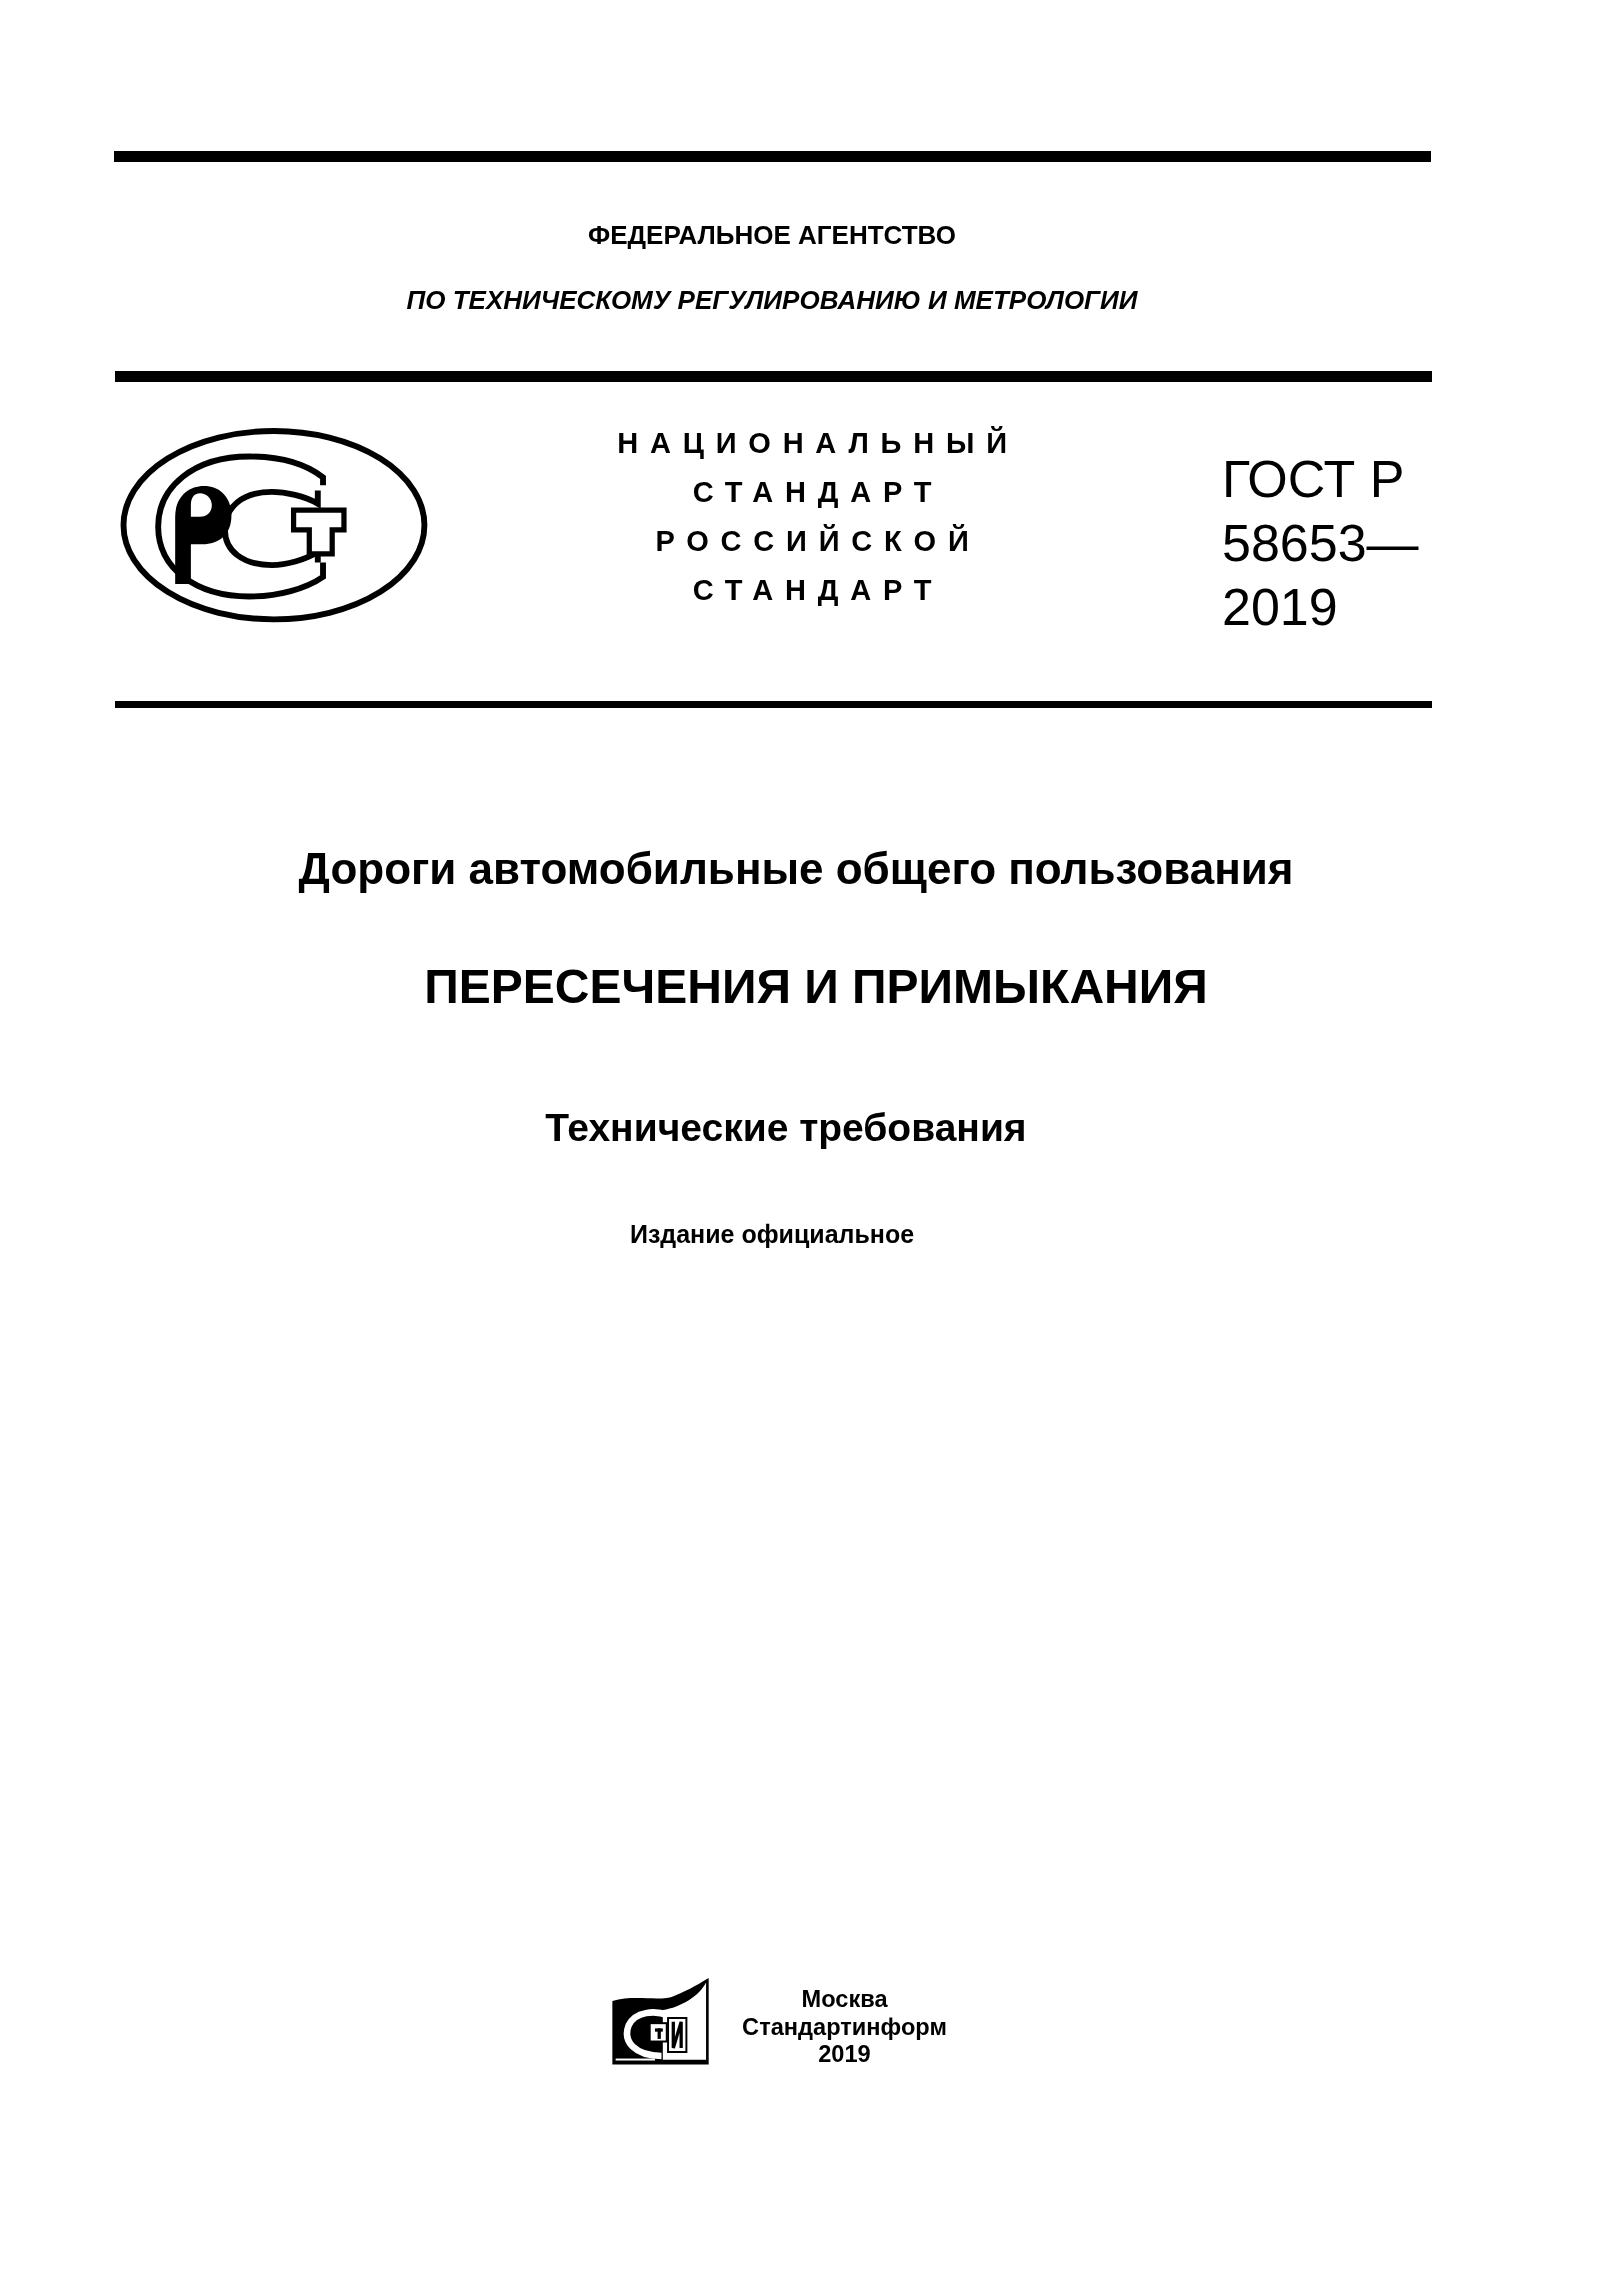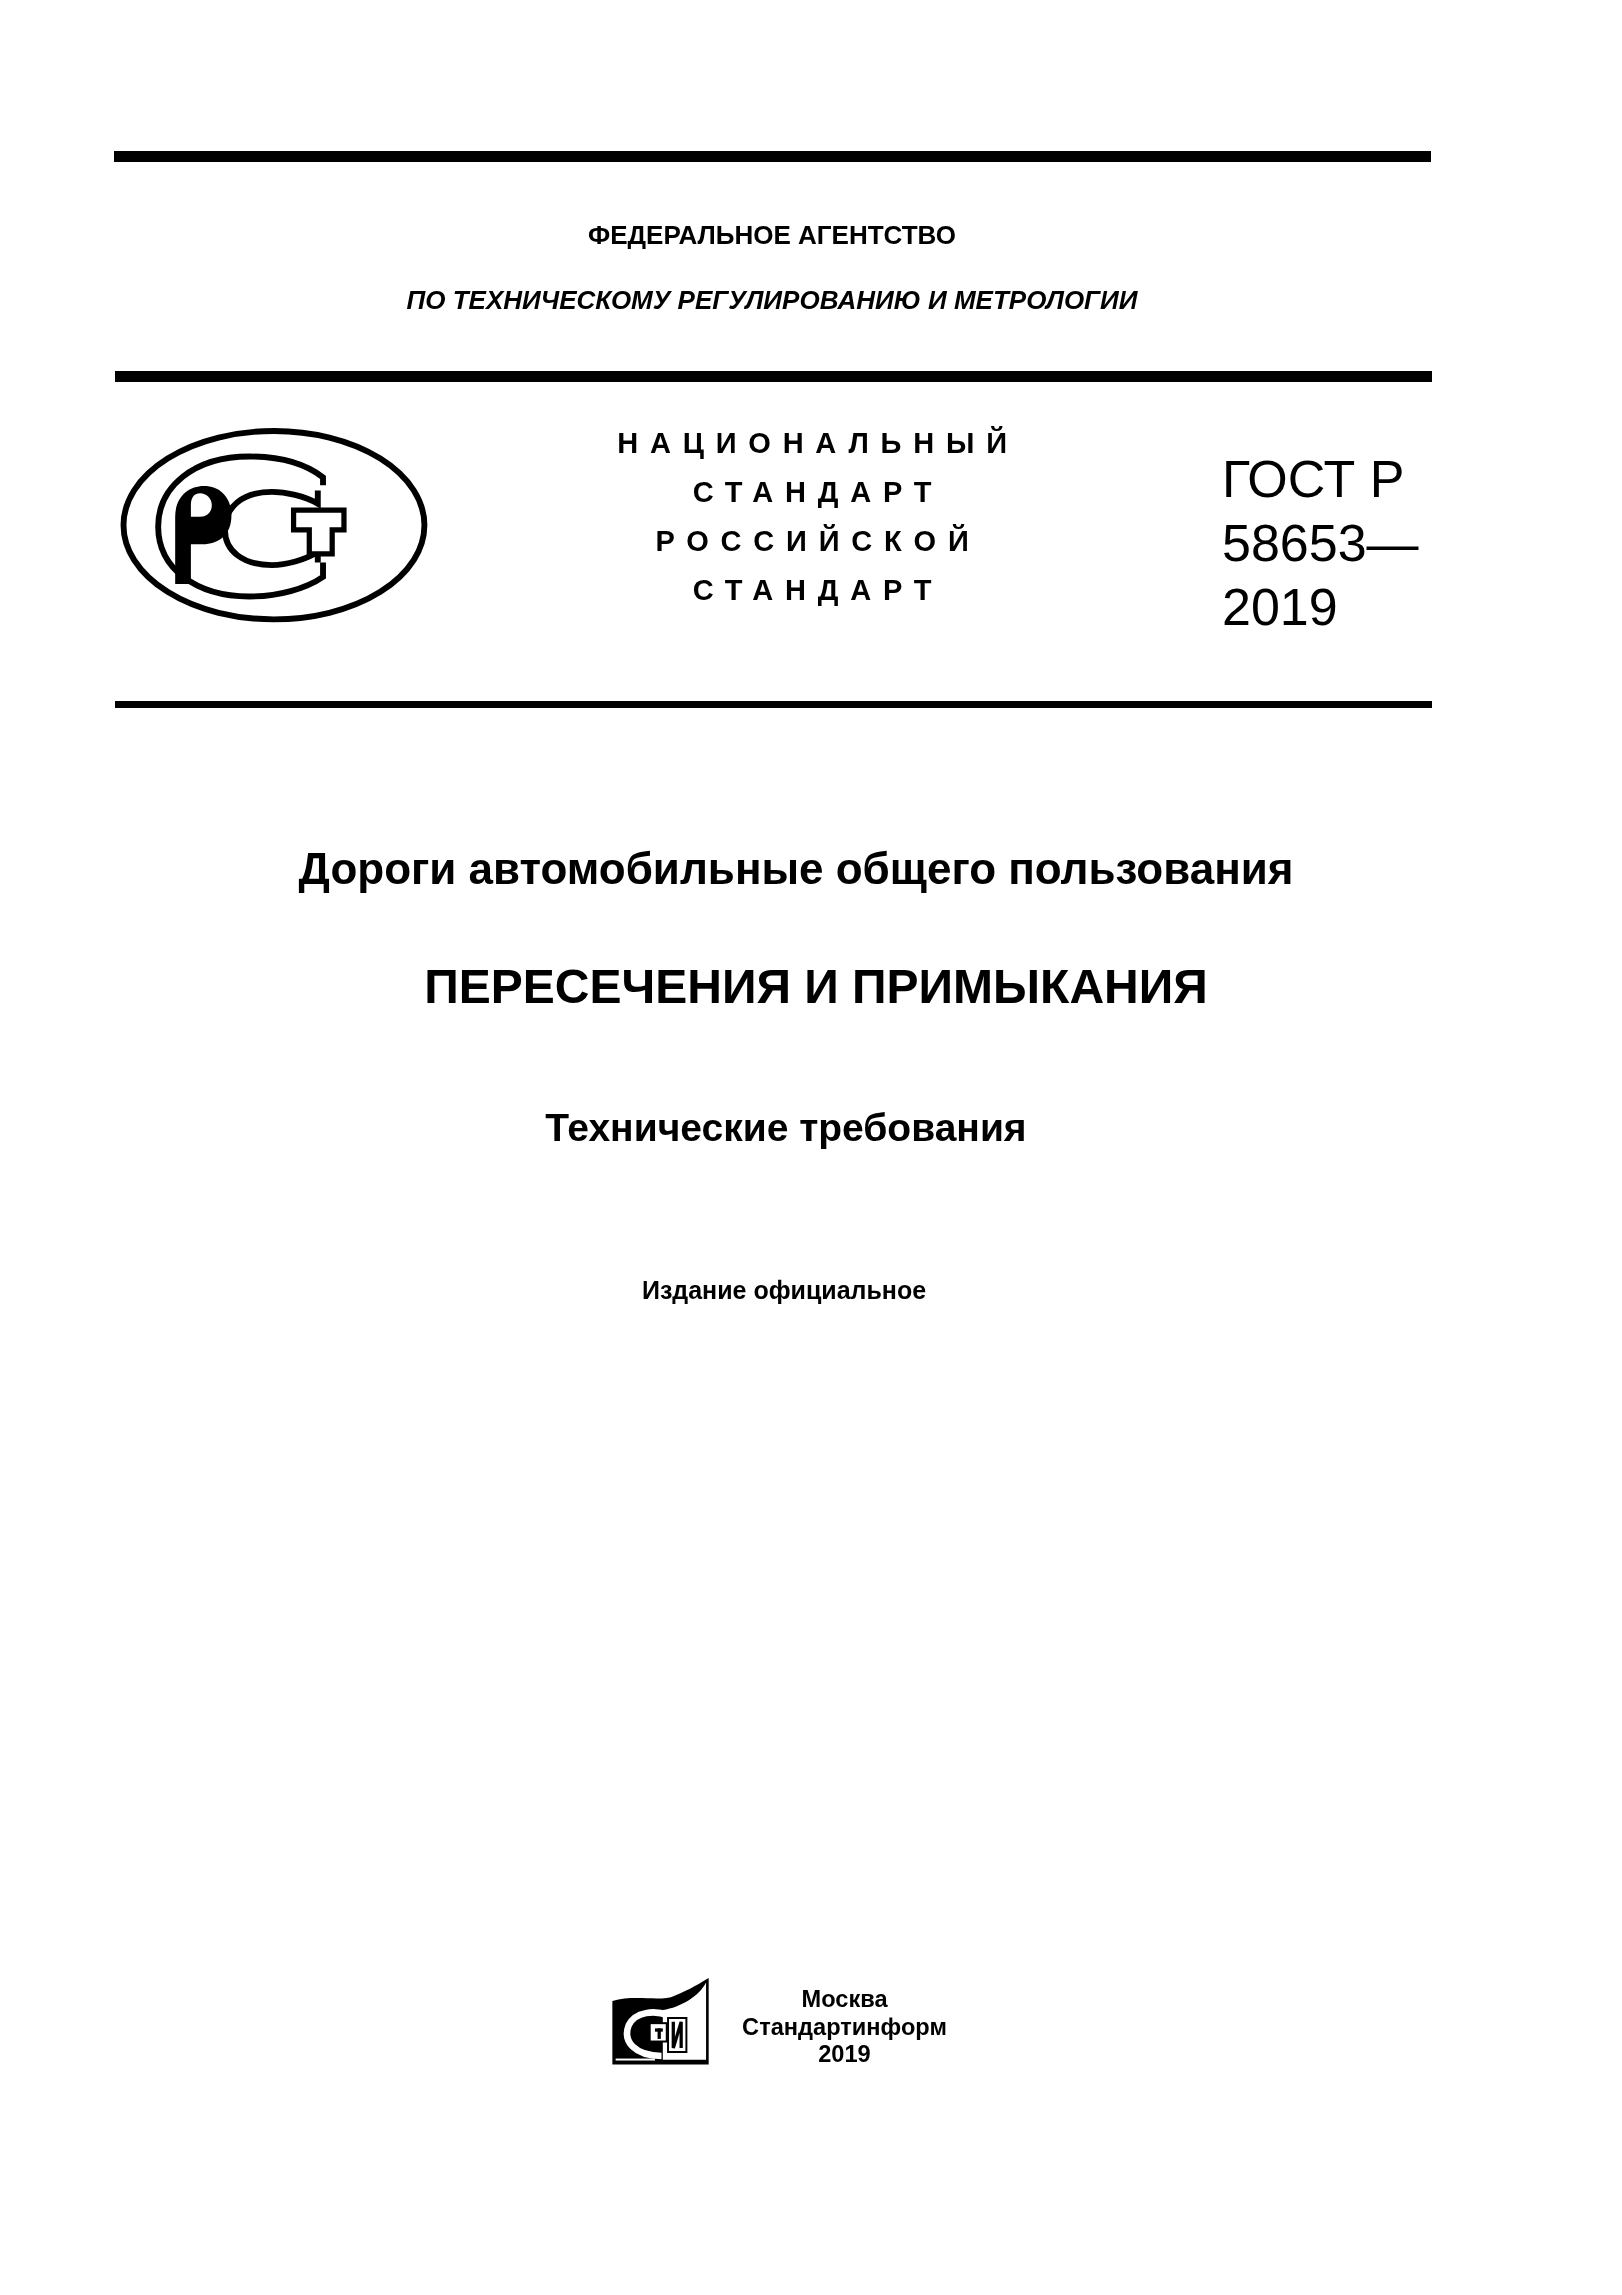--- a/index.html
+++ b/index.html
@@ -61,21 +61,21 @@
 <div class="gost">
   <div>ГОСТ Р</div>
   <div>58653—</div>
   <div>2019</div>
 </div>
 
 <div class="center-text title1" style="top:844px;">Дороги автомобильные общего пользования</div>
 <div class="center-text title2" style="top:959px;">ПЕРЕСЕЧЕНИЯ И ПРИМЫКАНИЯ</div>
 <div class="center-text title3" style="top:1106px;">Технические требования</div>
 
-<div class="center-text edition" style="top:1276px;margin-left:12px;">Издание официальное</div>
+<div class="center-text edition" style="top:1220px;">Издание официальное</div>
 
 <svg class="logo-sti" viewBox="0 0 160 145">
   <path d="M 5 38 C 40 28 80 40 100 30 C 125 20 140 10 152 3 L 152 135 L 5 135 Z" fill="#000"></path>
   <path d="M 82 52 C 110 48 138 30 148 10 L 148 128 L 82 128 Z" fill="#fff"></path>
   <path d="M 90 60 C 70 52 40 54 30 75 C 20 100 40 122 80 122" fill="none" stroke="#fff" stroke-width="10"></path>
   <rect x="62" y="72" width="26" height="28" fill="#fff" stroke="#000" stroke-width="3"></rect>
   <path d="M 90 64 L 118 64 L 118 116 L 90 116 Z" fill="#fff" stroke="#000" stroke-width="3"></path>
   <path d="M 98 70 L 98 110 L 110 70 L 110 110" fill="none" stroke="#000" stroke-width="5"></path>
   <rect x="70" y="80" width="12" height="5" fill="#000"></rect>
   <rect x="74" y="80" width="5" height="16" fill="#000"></rect>

